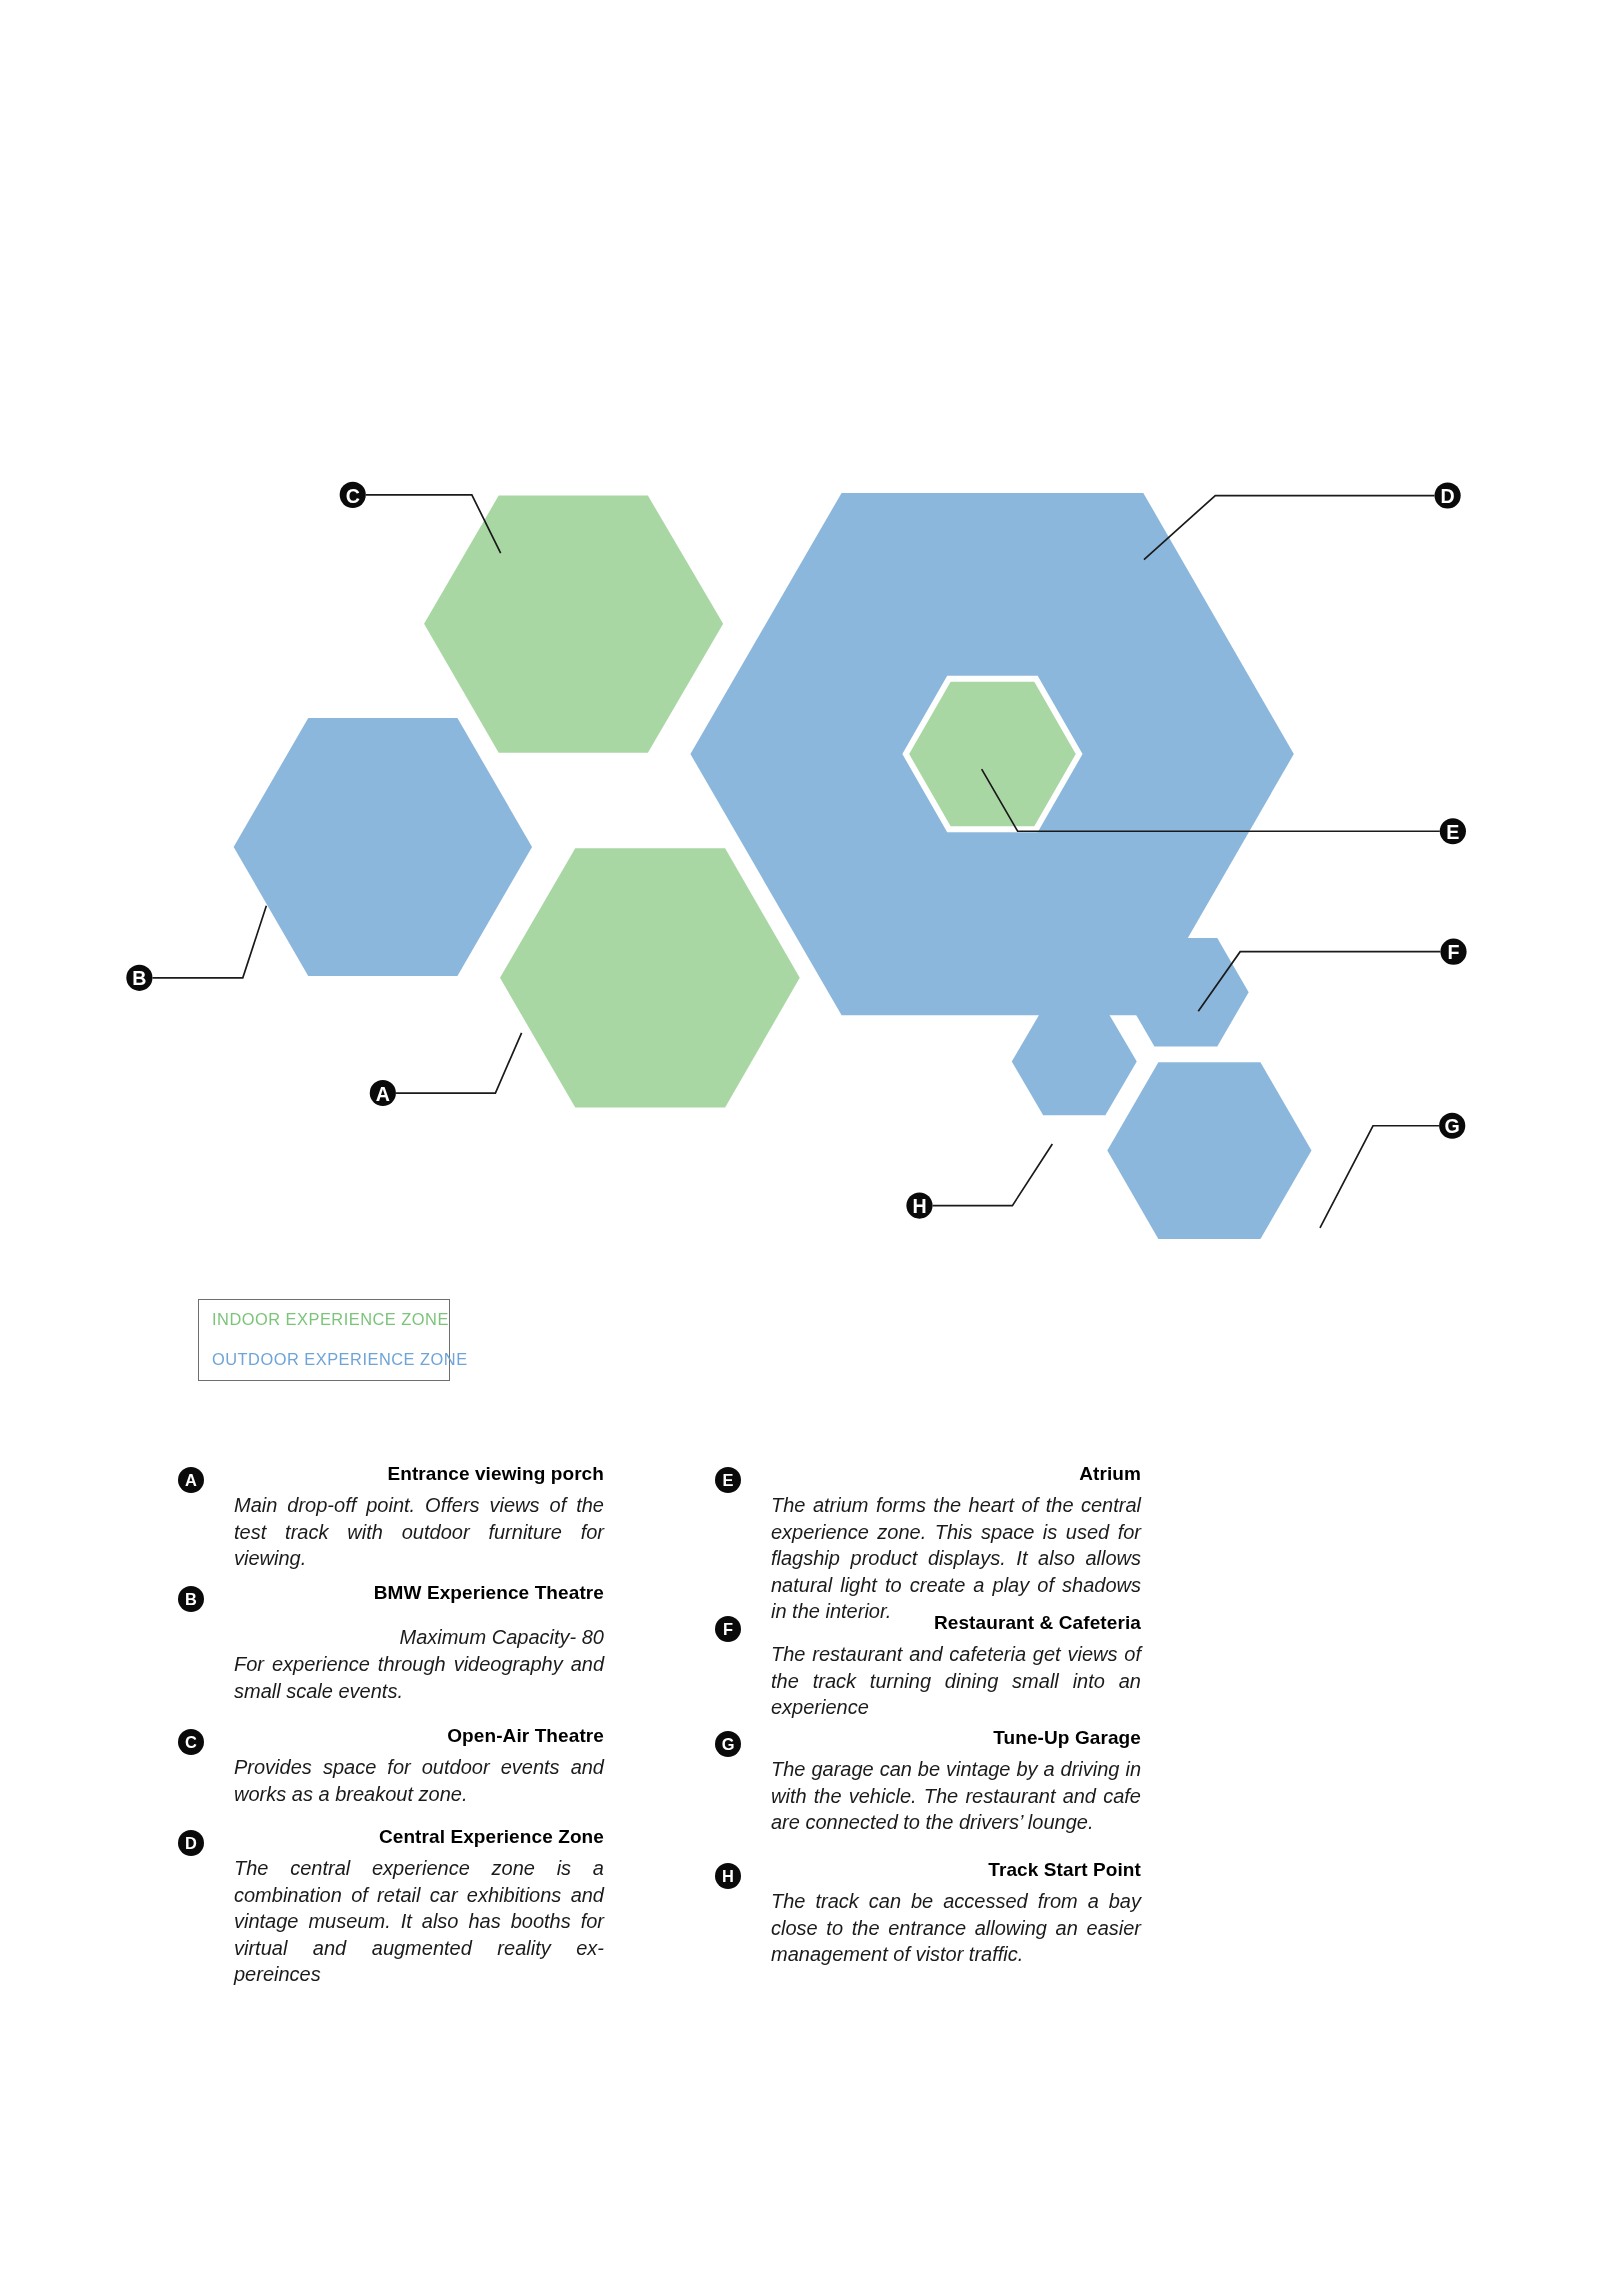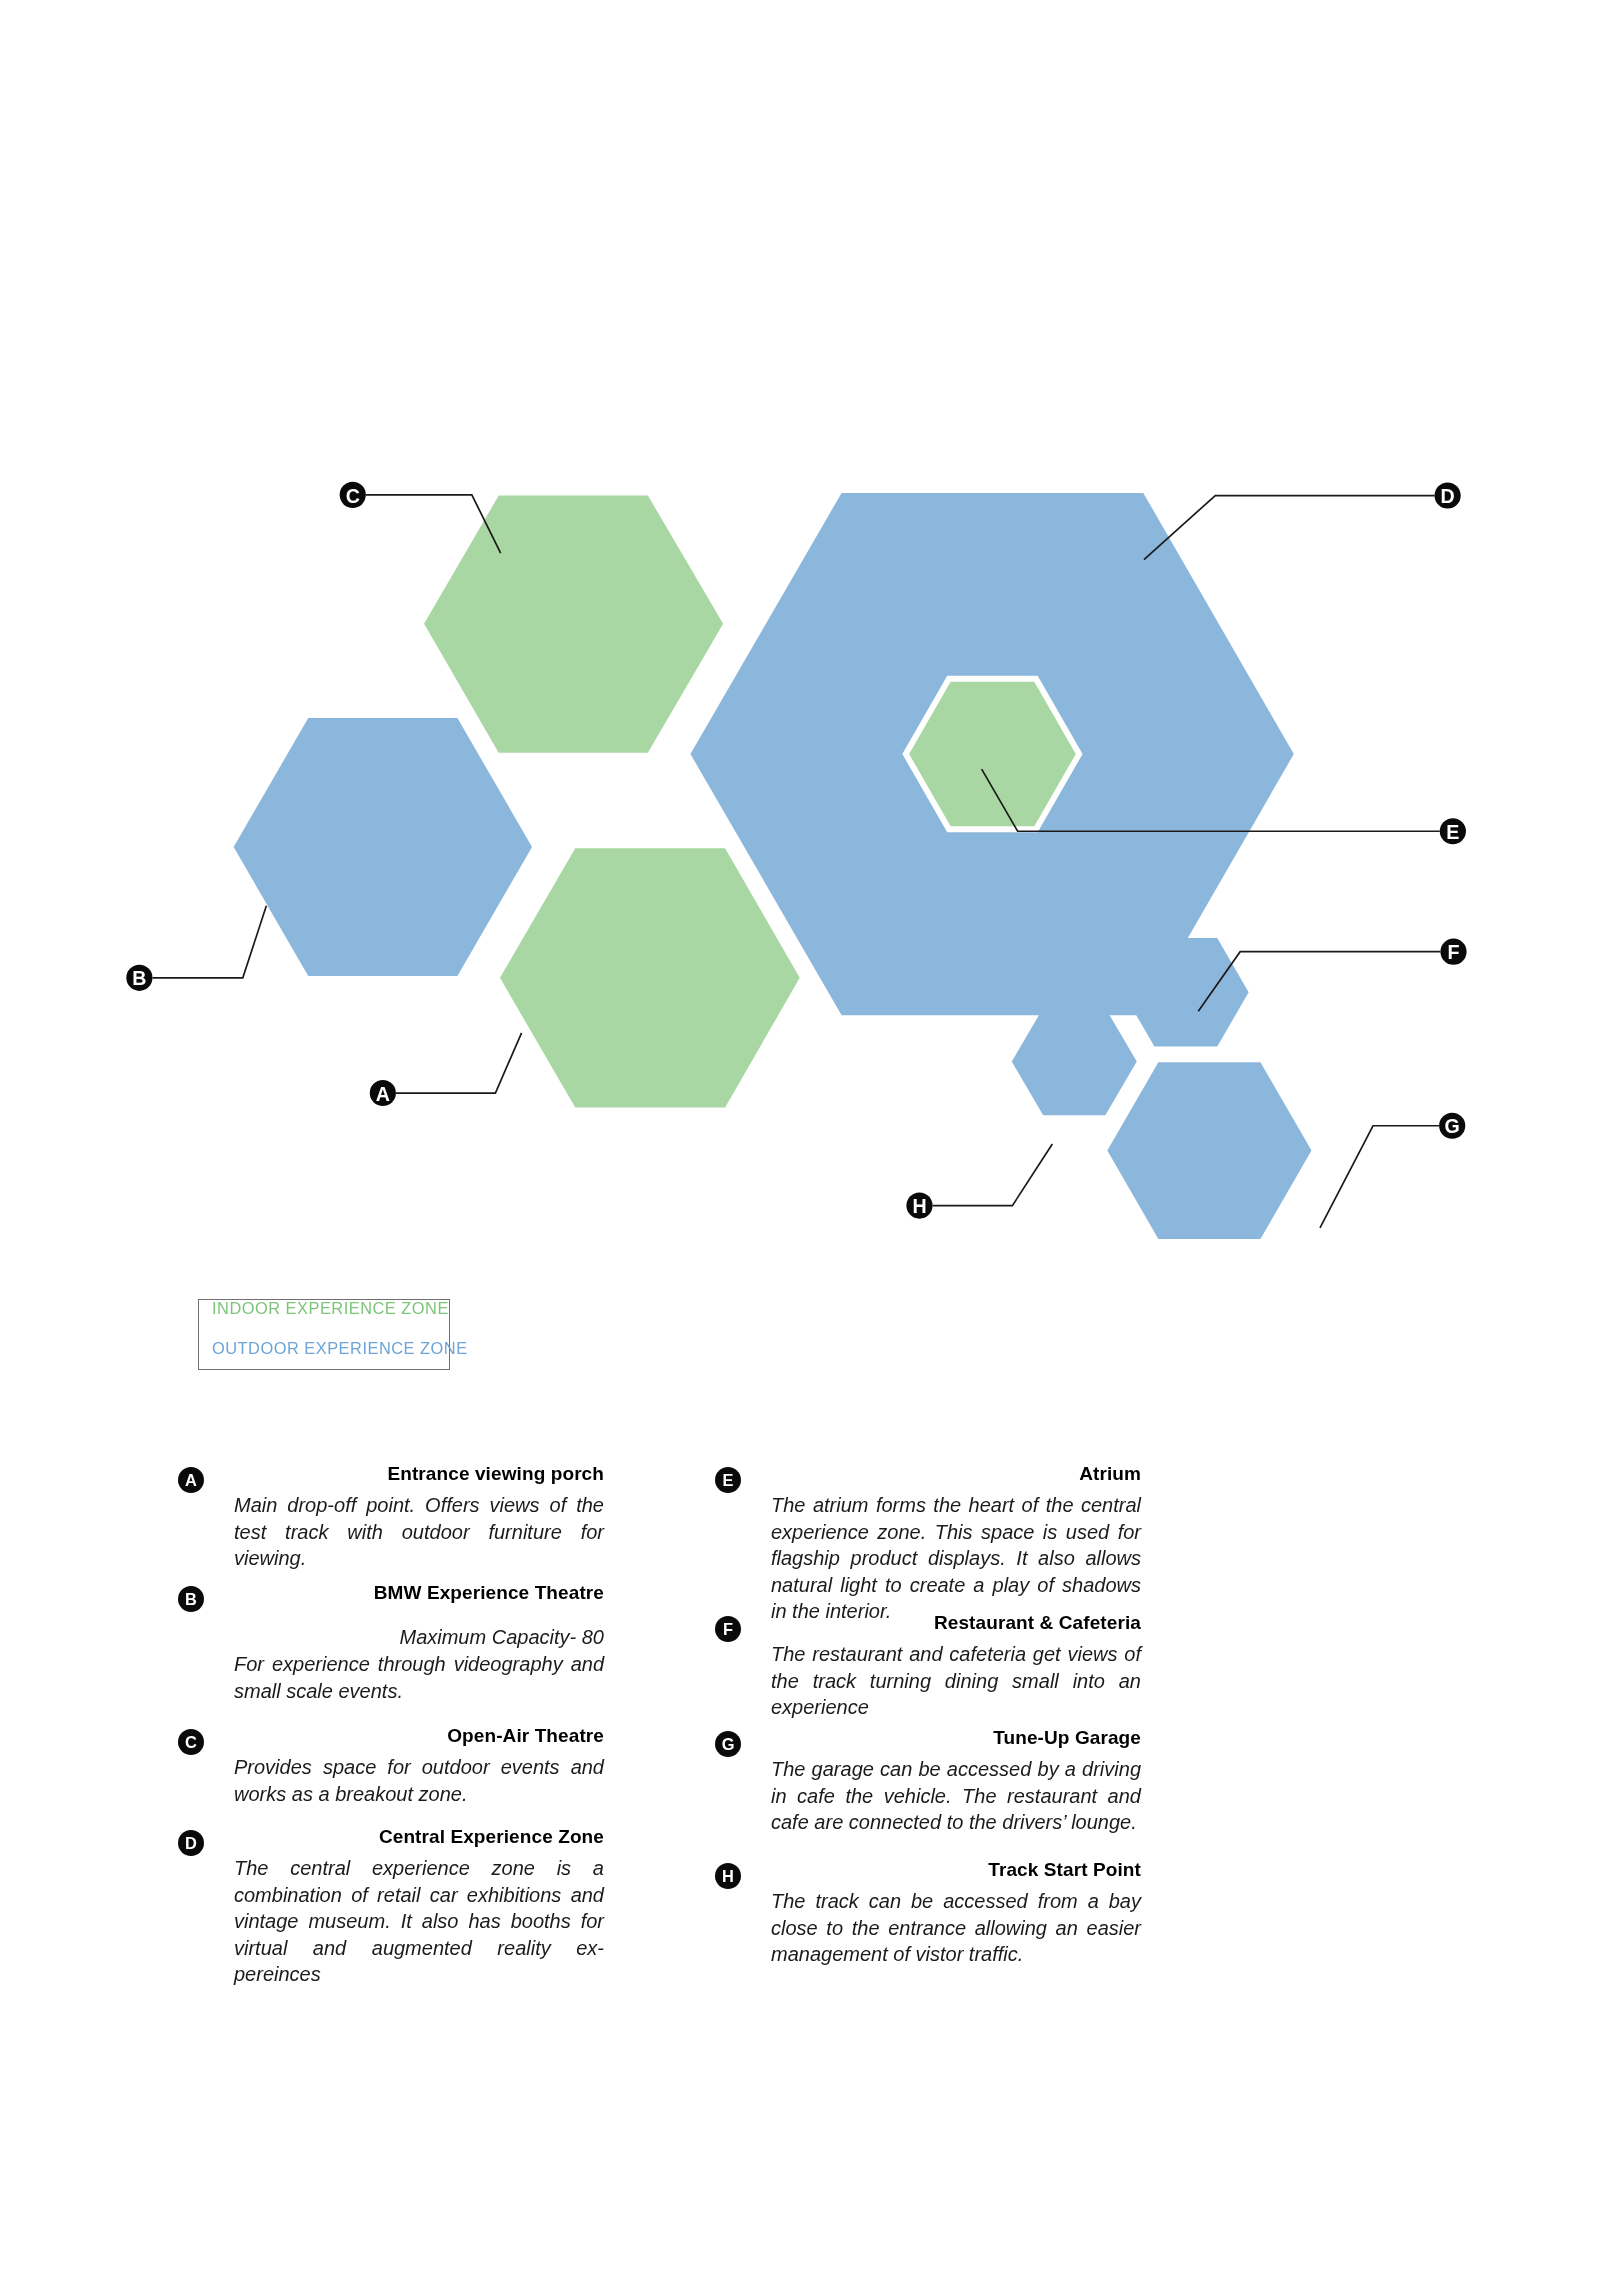--- a/index.html
+++ b/index.html
@@ -56,21 +56,21 @@
 
   
   #zone-legend {
     position: absolute;
     left: 198px;
     top: 1299px;
     width: 252px;
     box-sizing: border-box;
     border: 1.3px solid #6e6e6e;
     background: #ffffff;
-    padding: 0 13px 13px 13px;
+    padding: 11px 13px 13px 13px;
   }
   .zone-row {
     font-size: 16.4px;
     letter-spacing: 0.5px;
     line-height: 1.0;
     white-space: nowrap;
   }
   .zone-row.indoor  { color: #7cc47a; margin-bottom: 23.6px; }
   .zone-row.outdoor { color: #6fa4d8; }
 
@@ -254,21 +254,21 @@
         <div class="key-body">
           <p class="key-title">Restaurant &amp; Cafeteria</p>
           <p class="key-desc">The restaurant and cafeteria get views of the track turning dining small into an experience</p>
         </div>
       </div>
 
       <div class="key-item" style="top:264px;">
         <div class="key-badge">G</div>
         <div class="key-body">
           <p class="key-title">Tune-Up Garage</p>
-          <p class="key-desc">The garage can be accessed by a driving in cafe the vehicle. The restaurant and cafe are connected to the drivers’ lounge.</p>
+          <p class="key-desc">The garage can be vintage by a driving in with the vehicle. The restaurant and cafe are connected to the drivers’ lounge.</p>
         </div>
       </div>
 
       <div class="key-item" style="top:396px;">
         <div class="key-badge">H</div>
         <div class="key-body">
           <p class="key-title">Track Start Point</p>
           <p class="key-desc">The track can be accessed from a bay close to the entrance allowing an easier management of vistor traffic.</p>
         </div>
       </div>

